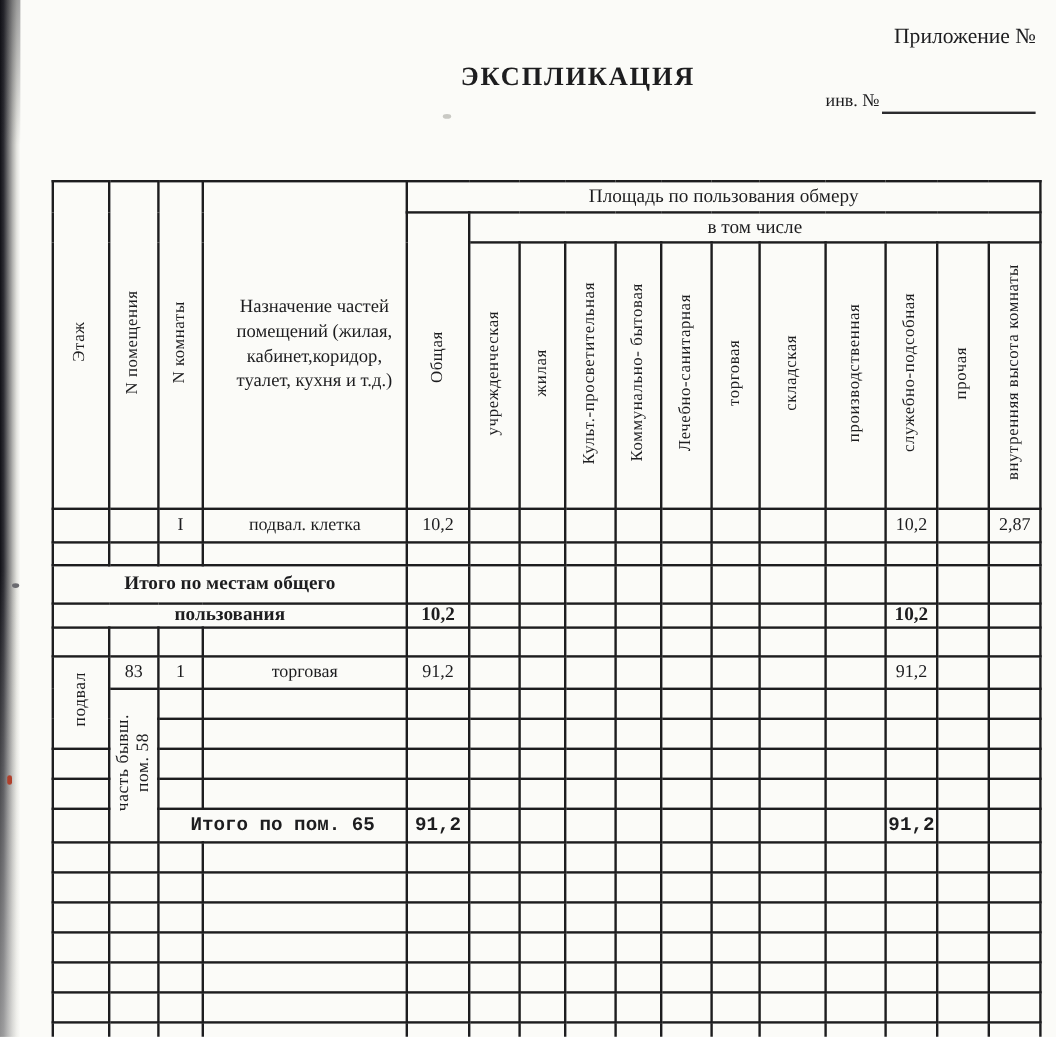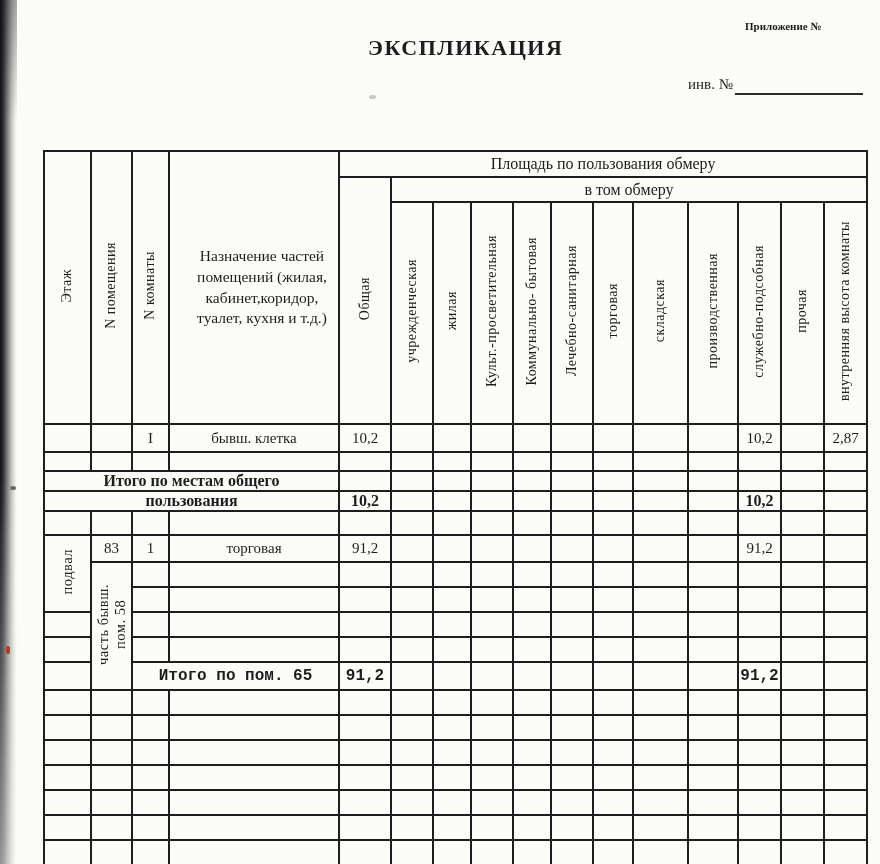--- a/index.html
+++ b/index.html
@@ -16,22 +16,22 @@
     background:linear-gradient(90deg,#101016 0%,#2e2e34 18%,#6e6e70 38%,#b5b5b2 62%,#e4e4df 82%,#fbfbf8 100%);
   }
   .scan-edge::after {
     content:""; position:absolute; inset:0;
     background:linear-gradient(180deg, rgba(16,16,22,.35) 0%, rgba(255,255,255,0) 14%, rgba(251,251,248,0) 55%, rgba(251,251,248,.55) 100%);
   }
   .speck-dark { position:absolute; left:10px; top:486px; width:6px; height:4px; background:#6a6a6f; border-radius:50%; }
   .speck-red  { position:absolute; left:6px;  top:646px; width:4px; height:8px; background:#b0402c; border-radius:2px; }
   .smudge     { position:absolute; left:369px; top:95px; width:7px; height:4px; background:#c9c9c4; border-radius:50%; }
 
-  .appendix { position:absolute; left:745px; top:20px; font-size:11px;font-weight:bold; }
-  .title    { position:absolute; left:368px; top:35px; margin:0; font-size:22px; font-weight:bold; letter-spacing:1.5px; }
+  .appendix { position:absolute; left:745px; top:20px; font-size:18px; }
+  .title    { position:absolute; left:368px; top:35px; margin:16px; font-size:22px; font-weight:bold; letter-spacing:1.5px; }
   .inv      { position:absolute; left:688px; top:76px; font-size:15px; }
   .inv-underline { position:absolute; left:735px; top:93px; width:128px; height:0; border-bottom:2px solid #2b2b2e; }
   .subtitle { position:absolute; left:164px; top:100px; font-size:15.5px; white-space:pre; }
   .subtitle sup { font-size:10px; line-height:0; }
 
   table.explication {
     position:absolute; left:43px; top:150px; width:823px;
     border-collapse:collapse; table-layout:fixed;
   }
   .explication th, .explication td {
@@ -91,42 +91,42 @@
         <th rowspan="3"><span class="vtext">N помещения</span></th>
         <th rowspan="3"><span class="vtext">N комнаты</span></th>
         <th rowspan="3" class="purpose">Назначение частей
 помещений (жилая,
 кабинет,коридор,
 туалет, кухня и т.д.)</th>
         <th colspan="12" class="group">Площадь по пользования обмеру</th>
       </tr>
       <tr style="height:25px">
         <th rowspan="2"><span class="vtext">Общая</span></th>
-        <th colspan="11" class="group">в том обмеру</th>
+        <th colspan="11" class="group">в том числе</th>
       </tr>
       <tr style="height:222px">
         <th><span class="vtext">учрежденческая</span></th>
         <th><span class="vtext">жилая</span></th>
         <th><span class="vtext">Культ.-просветительная</span></th>
         <th><span class="vtext">Коммунально- бытовая</span></th>
         <th><span class="vtext">Лечебно-санитарная</span></th>
         <th><span class="vtext">торговая</span></th>
         <th><span class="vtext">складская</span></th>
         <th><span class="vtext">производственная</span></th>
         <th><span class="vtext">служебно-подсобная</span></th>
         <th><span class="vtext">прочая</span></th>
         <th><span class="vtext">внутренняя высота комнаты</span></th>
       </tr>
     </thead>
     <tbody>
         <tr style="height: 28px;">
           <td></td>
           <td></td>
           <td>I</td>
-          <td>бывш. клетка</td>
+          <td>подвал. клетка</td>
           <td>10,2</td>
           <td></td>
           <td></td>
           <td></td>
           <td></td>
           <td></td>
           <td></td>
           <td></td>
           <td></td>
           <td>10,2</td>
@@ -144,21 +144,21 @@
           <td></td>
           <td></td>
           <td></td>
           <td></td>
           <td></td>
           <td></td>
           <td></td>
           <td></td>
           <td></td>
         </tr>
-        <tr style="height: 20px;">
+        <tr style="height: 32px;">
           <td colspan="4" class="bold">Итого по местам общего</td>
           <td></td>
           <td></td>
           <td></td>
           <td></td>
           <td></td>
           <td></td>
           <td></td>
           <td></td>
           <td></td>

